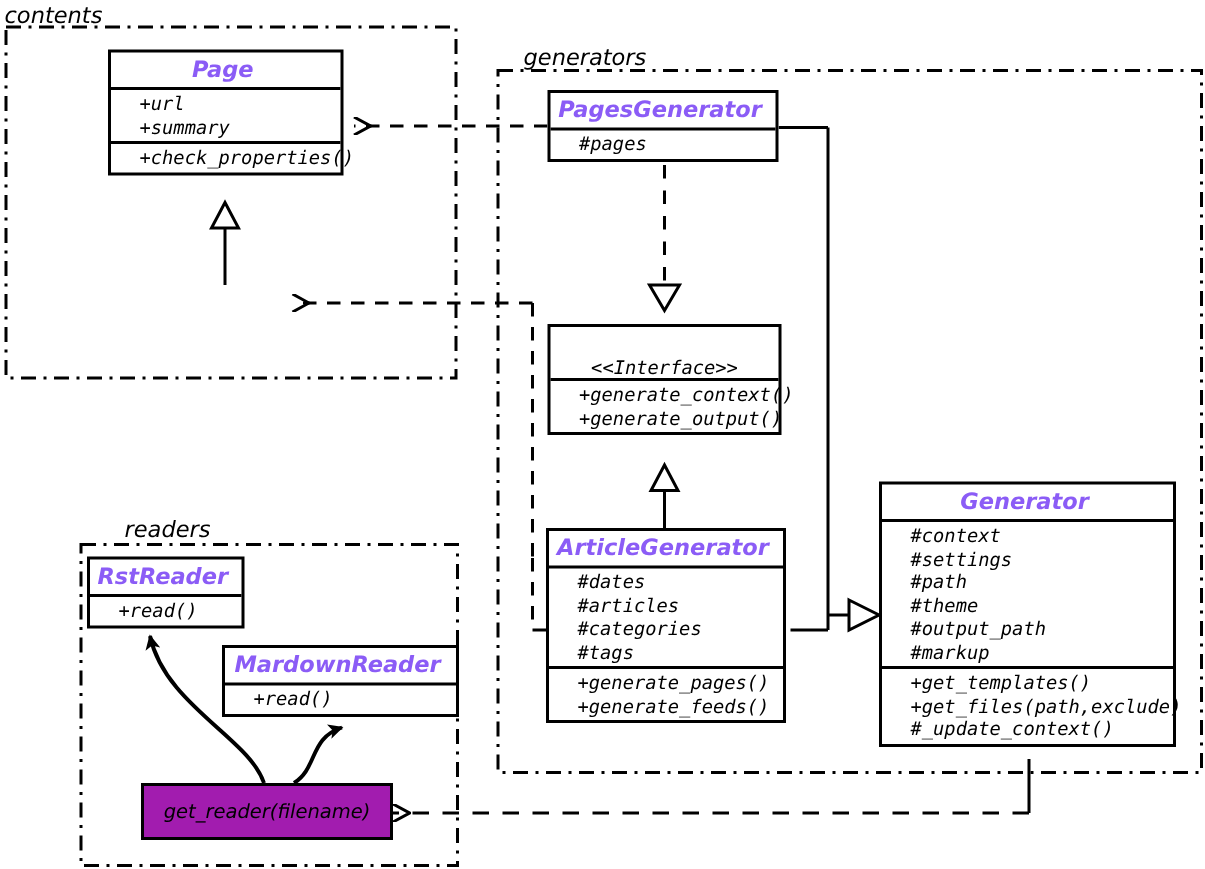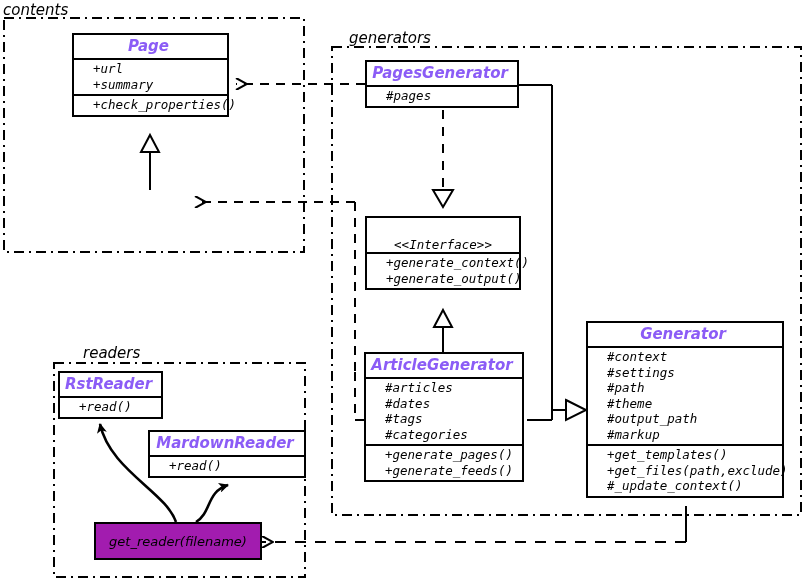--- a/index.html
+++ b/index.html
@@ -193,24 +193,24 @@
     <div class="stereo">&lt;&lt;Interface&gt;&gt;</div>
     <div class="compartment sep">
       <div class="member">+generate_context()</div>
       <div class="member">+generate_output()</div>
     </div>
   </div>
 
   <div class="uml" style="left:364px; top:352px; width:160px;">
     <div class="title">ArticleGenerator</div>
     <div class="compartment sep">
+      <div class="member">#dates</div>
       <div class="member">#articles</div>
-      <div class="member">#dates</div>
+      <div class="member">#categories</div>
       <div class="member">#tags</div>
-      <div class="member">#categories</div>
     </div>
     <div class="compartment sep">
       <div class="member">+generate_pages()</div>
       <div class="member">+generate_feeds()</div>
     </div>
   </div>
 
   <div class="uml" style="left:586px; top:321px; width:198px;">
     <div class="title">Generator</div>
     <div class="compartment sep">

